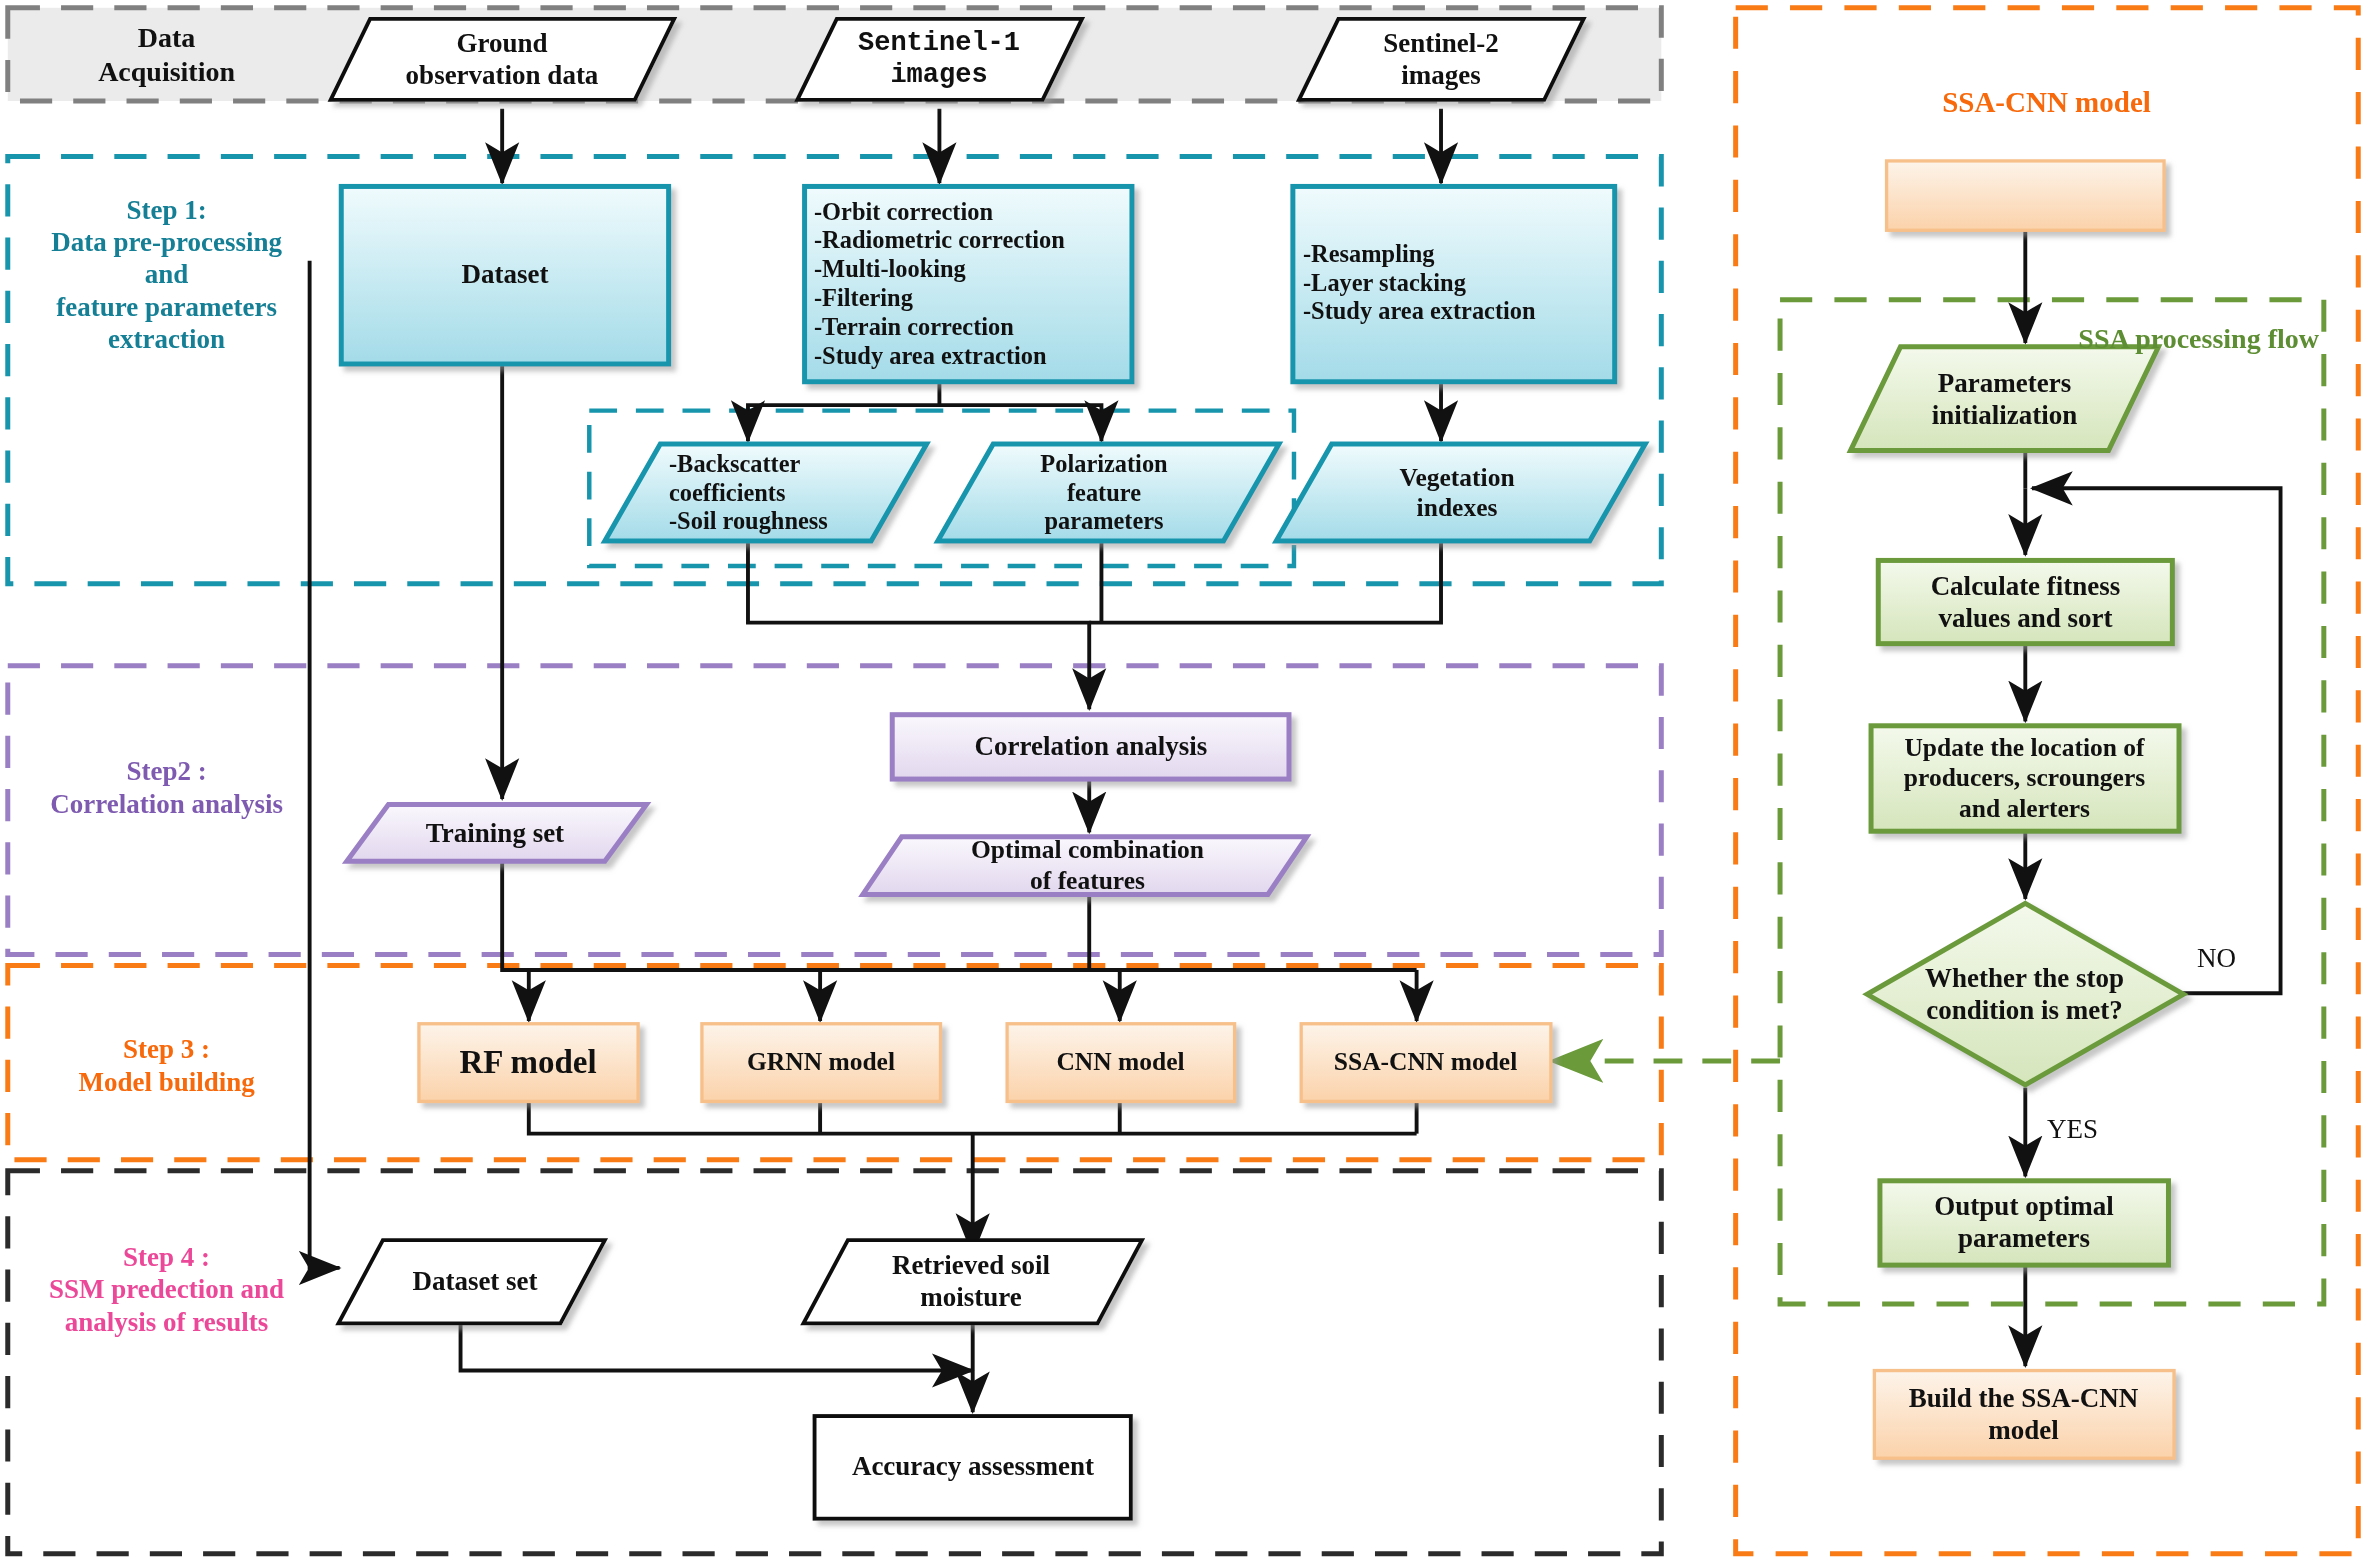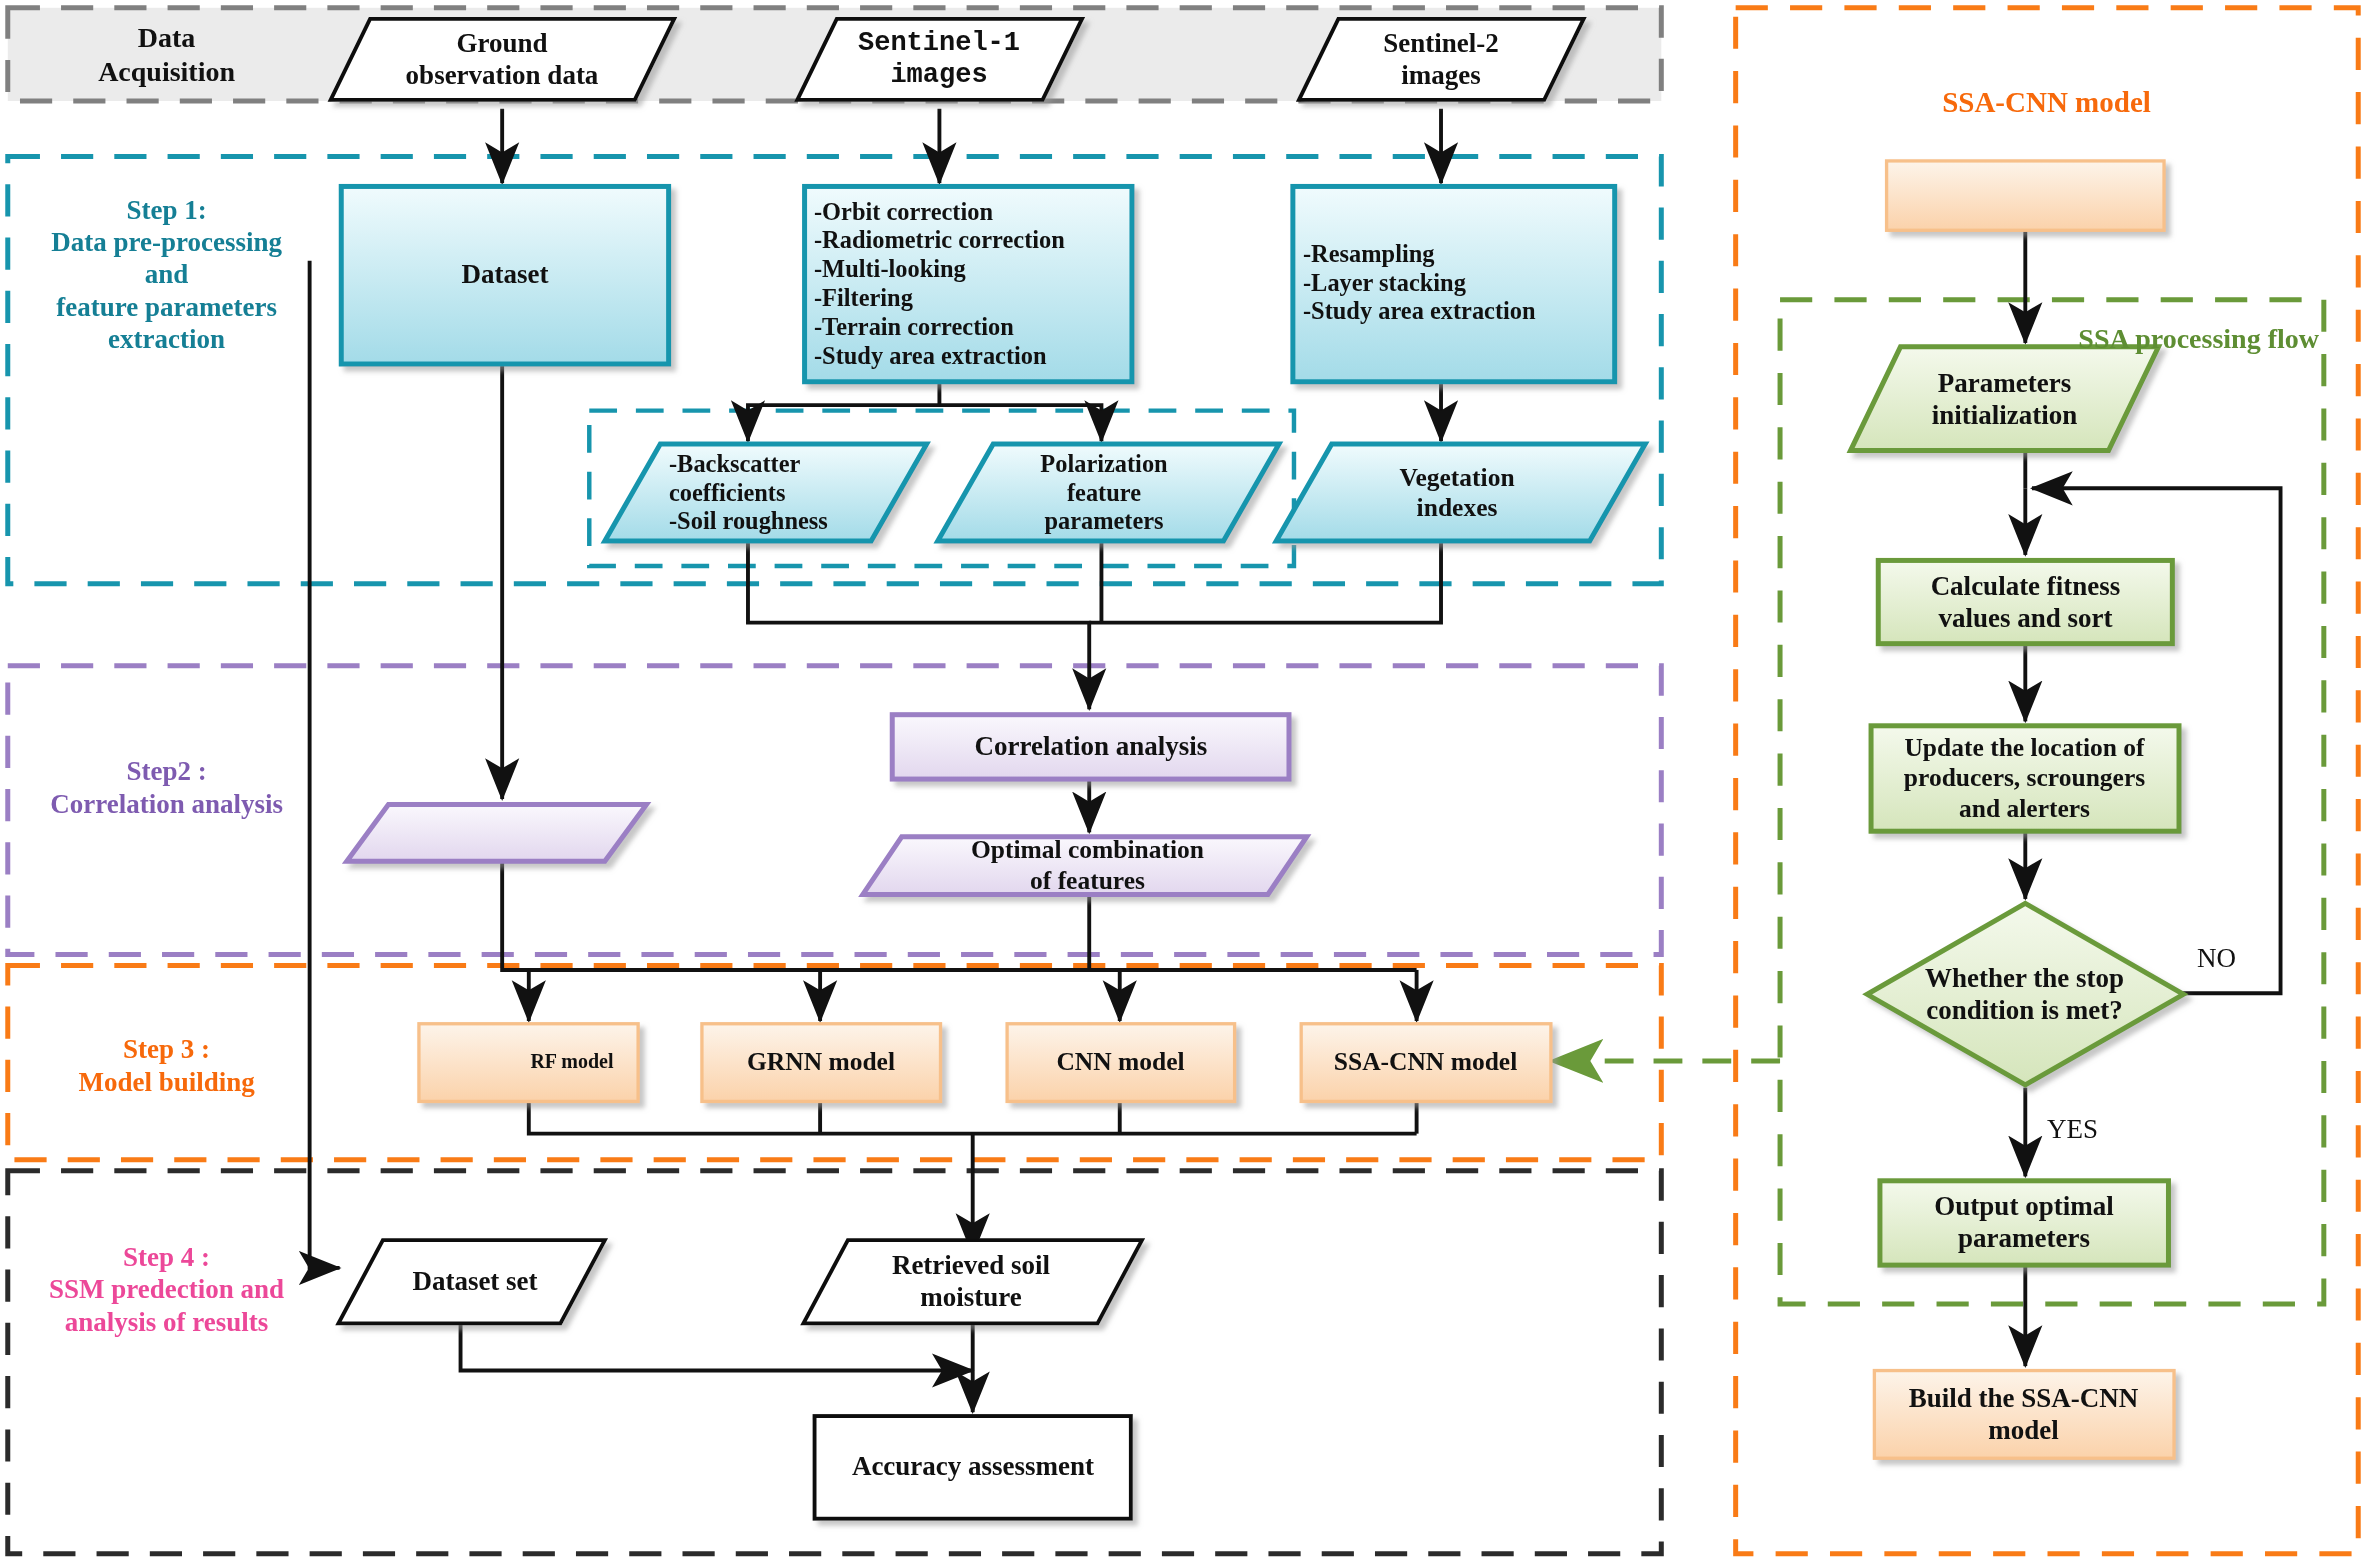--- a/index.html
+++ b/index.html
@@ -242,24 +242,25 @@
   <div class="steplbl" style="left:16.6px;top:1024px;width:300px;height:83px;font-size:27px;color:#f7690b;">Step 3 :<br>Model building</div>
   <div class="steplbl" style="left:11px;top:1237px;width:311px;height:105px;font-size:27px;color:#ec4899;">Step 4 :<br>SSM predection and<br>analysis of results</div>
 
   <div class="nodetxt" style="left:344px;top:189px;width:322px;height:172px;font-size:27px;">Dataset</div>
   <div class="nodetxt left" style="left:814px;top:191px;width:319px;height:186px;font-size:24.4px;">-Orbit correction<br>-Radiometric correction<br>-Multi-looking<br>-Filtering<br>-Terrain correction<br>-Study area extraction</div>
   <div class="nodetxt left" style="left:1303px;top:211px;width:313px;height:144px;font-size:24.4px;">-Resampling<br>-Layer stacking<br>-Study area extraction</div>
   <div class="nodetxt left" style="left:669px;top:447px;width:233px;height:92px;font-size:24.4px;">-Backscatter<br>coefficients<br>-Soil roughness</div>
   <div class="nodetxt" style="left:968px;top:447px;width:272px;height:92px;font-size:24.4px;">Polarization<br>feature<br>parameters</div>
   <div class="nodetxt" style="left:1307px;top:447px;width:300px;height:92px;font-size:25.5px;">Vegetation<br>indexes</div>
 
+  <div class="nodetxt" style="left:348px;top:806px;width:294px;height:55px;font-size:27px;">Training set</div>
   <div class="nodetxt" style="left:894px;top:717px;width:394px;height:60px;font-size:27px;">Correlation analysis</div>
   <div class="nodetxt" style="left:871px;top:838px;width:433px;height:55px;font-size:25.5px;">Optimal combination<br>of features</div>
 
-  <div class="nodetxt" style="left:420px;top:1025px;width:216px;height:74px;font-size:20px;padding-left:44px;">RF model</div>
+  <div class="nodetxt" style="left:420px;top:1025px;width:216px;height:74px;font-size:33px;">RF model</div>
   <div class="nodetxt" style="left:703px;top:1025px;width:236px;height:74px;font-size:25.5px;">GRNN model</div>
   <div class="nodetxt" style="left:1008px;top:1025px;width:225px;height:74px;font-size:25.5px;">CNN model</div>
   <div class="nodetxt" style="left:1302px;top:1025px;width:247px;height:74px;font-size:25.5px;">SSA-CNN model</div>
 
   <div class="nodetxt" style="left:350px;top:1243px;width:250px;height:78px;font-size:27px;">Dataset set</div>
   <div class="nodetxt" style="left:810px;top:1243px;width:322px;height:78px;font-size:27px;">Retrieved soil<br>moisture</div>
   <div class="nodetxt" style="left:816px;top:1418px;width:314px;height:98px;font-size:27px;">Accuracy assessment</div>
 
   <div class="steplbl" style="left:1797px;top:83px;width:499px;height:39px;font-size:29px;color:#f7690b;">SSA-CNN model</div>
   <div class="steplbl" style="left:1897px;top:322px;width:422px;height:33px;font-size:28px;color:#5e8e33;justify-content:flex-end;">SSA processing flow</div>

